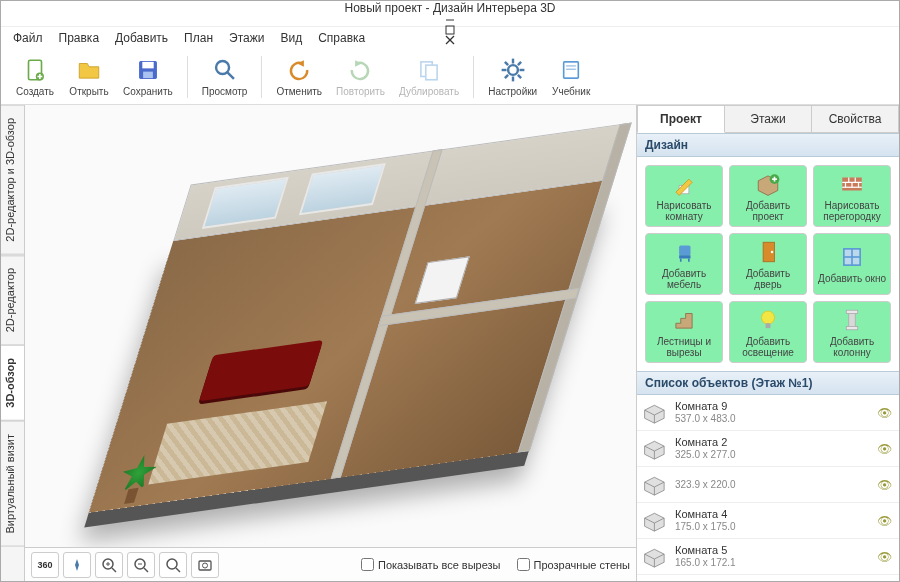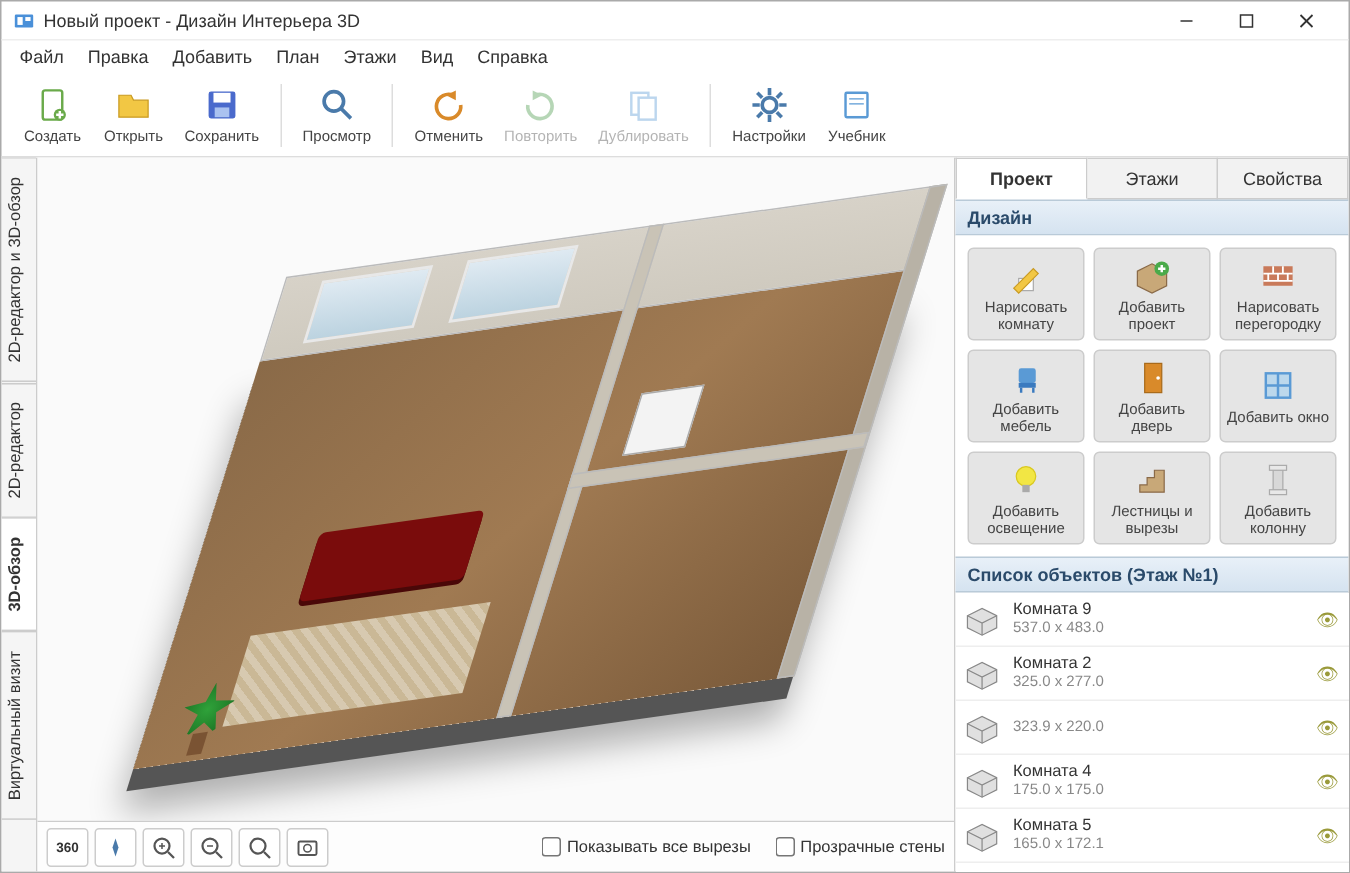--- a/index.html
+++ b/index.html
@@ -1,20 +1,20 @@
 <!DOCTYPE html>
 <html><head>
 <meta charset="utf-8">
 <style>
 * { margin: 0; padding: 0; box-sizing: border-box; }
 body { font-family: "Segoe UI", Tahoma, sans-serif; font-size: 11px; background: #fff; width: 900px; height: 582px; overflow: hidden; color: #333; }
 .window { width: 100%; height: 100%; border: 1px solid #aaa; display: flex; flex-direction: column; }
 
 
-.title-bar { height: 26px; display: flex; align-items: center; padding: 0 8px; border-bottom: 1px solid #eee; }
+.title-bar { height: 26px; display: flex; align-items: center; padding: 0 8px; border-bottom: 1px solid #eee; flex-direction: column; }
 .title-bar .app-icon { width: 14px; height: 14px; margin-right: 6px; }
 .title-bar .title { flex: 1; font-size: 12px; color: #333; }
 .title-bar .win-btn { width: 40px; height: 26px; display: flex; align-items: center; justify-content: center; cursor: pointer; }
 
 
 .menu-bar { height: 22px; display: flex; align-items: center; padding: 0 4px; }
 .menu-bar .menu-item { padding: 2px 8px; cursor: pointer; font-size: 12px; }
 
 
 .toolbar { height: 56px; display: flex; align-items: center; padding: 2px 8px; border-bottom: 1px solid #ddd; gap: 2px; }
@@ -65,21 +65,21 @@
 .chk input { width: 13px; height: 13px; }
 
 
 .right-panel { width: 262px; display: flex; flex-direction: column; background: #fafafa; }
 .rtabs { display: flex; height: 28px; }
 .rtab { flex: 1; display: flex; align-items: center; justify-content: center; font-size: 12px; border: 1px solid #ccc; border-left: none; cursor: pointer; background: #f2f2f2; }
 .rtab:first-child { border-left: 1px solid #ccc; }
 .rtab.active { background: #fff; border-bottom-color: #fff; font-weight: bold; }
 .section-header { height: 24px; background: linear-gradient(#e8f0f8,#d5e3f0); border-top: 1px solid #b9cad8; border-bottom: 1px solid #b9cad8; display: flex; align-items: center; padding: 0 8px; font-weight: bold; font-size: 12px; color: #2a4a6a; }
 .tool-grid { display: grid; grid-template-columns: repeat(3,1fr); gap: 6px; padding: 8px; background: #fff; }
-.grid-btn { border: 1px solid #ccc; border-radius: 4px; height: 62px; display: flex; flex-direction: column; align-items: center; justify-content: center; cursor: pointer; background: #e5e5e5; padding: 2px; }
+.grid-btn { border: 1px solid #ccc; border-radius: 4px; height: 62px; display: flex; flex-direction: column; align-items: center; justify-content: center; cursor: pointer; background: #86efac; padding: 2px; }
 .grid-btn .gicon { width: 26px; height: 26px; }
 .grid-btn .glabel { font-size: 10px; text-align: center; line-height: 1.1; margin-top: 3px; color: #444; }
 .object-list { flex: 1; overflow-y: auto; background: #fff; }
 .obj-row { display: flex; align-items: center; height: 36px; border-bottom: 1px solid #eee; padding: 0 6px; cursor: pointer; }
 .obj-row .obj-icon { width: 26px; height: 22px; margin-right: 6px; flex-shrink: 0; }
 .obj-row .obj-text { flex: 1; display: flex; flex-direction: column; line-height: 1.2; }
 .obj-row .obj-name { font-size: 11px; }
 .obj-row .obj-dim { font-size: 10px; color: #888; }
 .obj-row .eye { width: 16px; color: #9a9a3a; font-size: 12px; }
 
@@ -373,33 +373,33 @@
                 <rect x="6" y="6" width="20" height="20" fill="#bcd8ec" stroke="#5a9ad5" stroke-width="2"></rect>
                 <line x1="16" y1="6" x2="16" y2="26" stroke="#5a9ad5" stroke-width="2"></line>
                 <line x1="6" y1="16" x2="26" y2="16" stroke="#5a9ad5" stroke-width="2"></line>
               </svg>
             </div>
             <div class="glabel">Добавить окно</div>
           </div>
           <div class="grid-btn">
             <div class="gicon">
               <svg width="26" height="26" viewBox="0 0 32 32">
+                <path d="M6 26 L6 20 L12 20 L12 14 L18 14 L18 8 L26 8 L26 26 Z" fill="#c8a878" stroke="#8a6a48"></path>
+              </svg>
+            </div>
+            <div class="glabel">Лестницы и вырезы</div>
+          </div>
+          <div class="grid-btn">
+            <div class="gicon">
+              <svg width="26" height="26" viewBox="0 0 32 32">
                 <circle cx="16" cy="13" r="8" fill="#f2e644" stroke="#d9c820"></circle>
                 <rect x="13" y="20" width="6" height="6" fill="#aaa"></rect>
               </svg>
             </div>
             <div class="glabel">Добавить освещение</div>
-          </div>
-          <div class="grid-btn">
-            <div class="gicon">
-              <svg width="26" height="26" viewBox="0 0 32 32">
-                <path d="M6 26 L6 20 L12 20 L12 14 L18 14 L18 8 L26 8 L26 26 Z" fill="#c8a878" stroke="#8a6a48"></path>
-              </svg>
-            </div>
-            <div class="glabel">Лестницы и вырезы</div>
           </div>
           <div class="grid-btn">
             <div class="gicon">
               <svg width="26" height="26" viewBox="0 0 32 32">
                 <rect x="12" y="6" width="8" height="20" fill="#d8d8d8" stroke="#aaa"></rect>
                 <rect x="9" y="4" width="14" height="4" fill="#e8e8e8" stroke="#aaa"></rect>
                 <rect x="9" y="24" width="14" height="4" fill="#e8e8e8" stroke="#aaa"></rect>
               </svg>
             </div>
             <div class="glabel">Добавить колонну</div>

